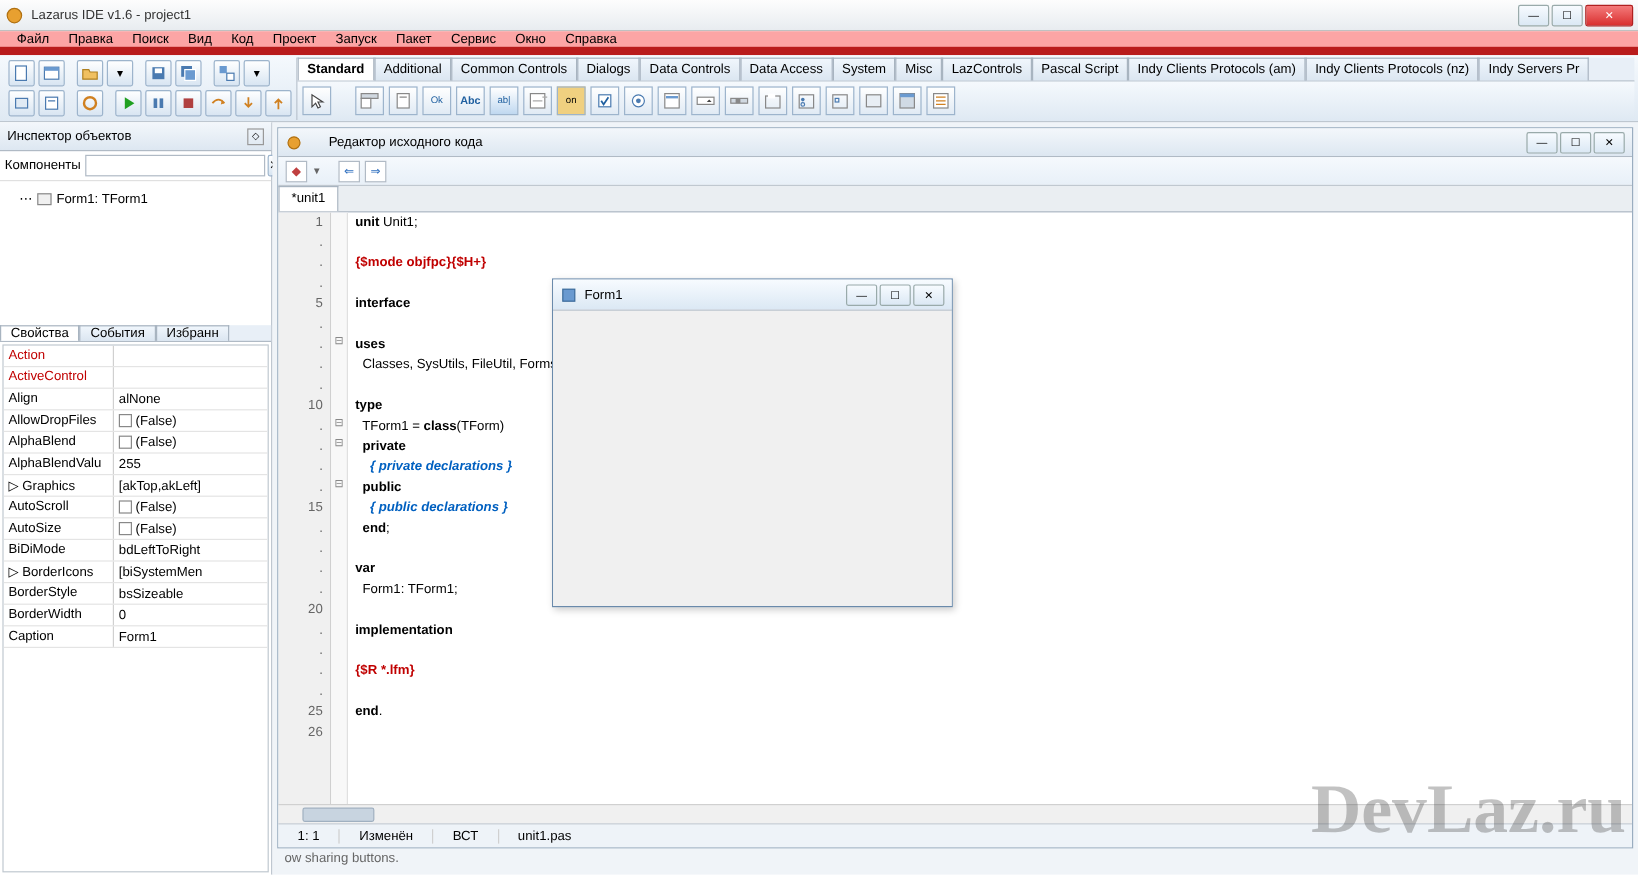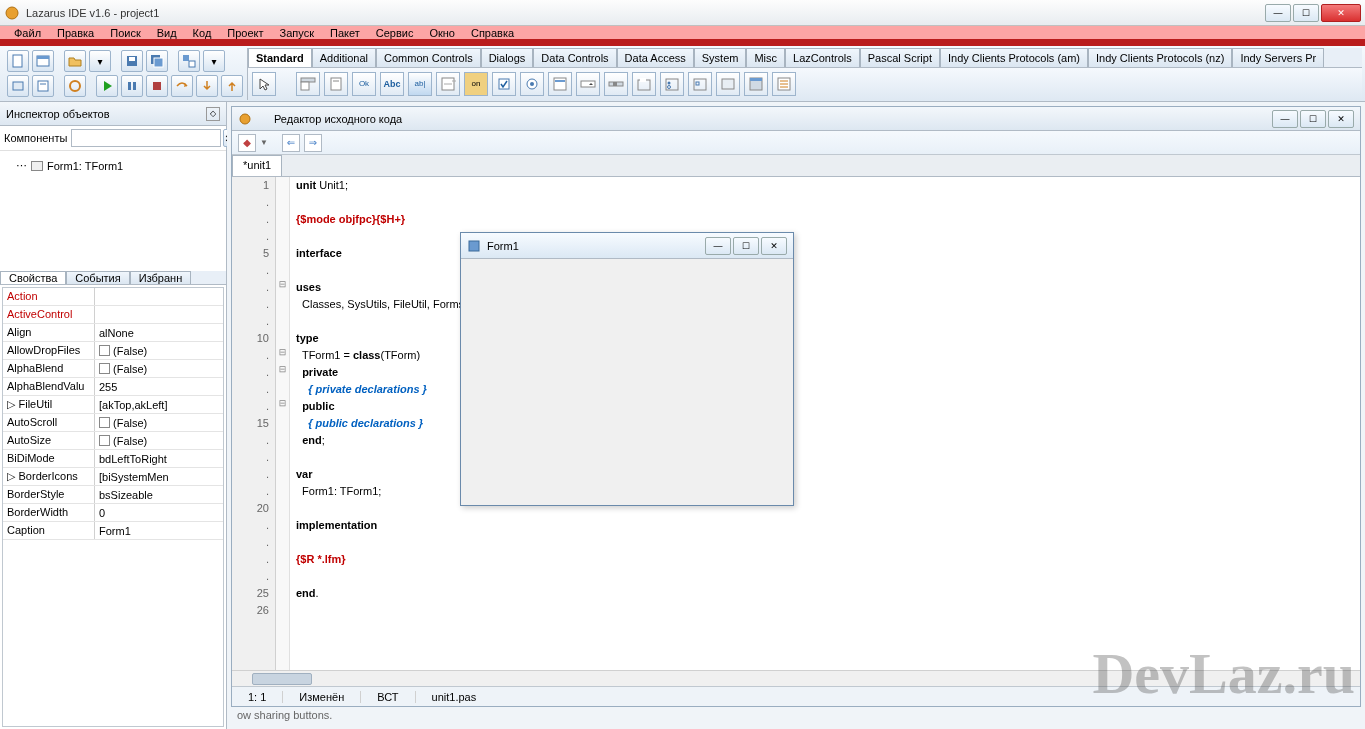--- a/index.html
+++ b/index.html
@@ -374,21 +374,21 @@
             <span>(False)</span>
           </div>
         </div>
         <div class="proprow">
           <div class="n">AlphaBlendValu</div>
           <div class="v">
             <span>255</span>
           </div>
         </div>
         <div class="proprow">
-          <div class="n">▷ FileUtil</div>
+          <div class="n">▷ Graphics</div>
           <div class="v">
             <span>[akTop,akLeft]</span>
           </div>
         </div>
         <div class="proprow">
           <div class="n">AutoScroll</div>
           <div class="v">
             <span class="chk"></span>
             <span>(False)</span>
           </div>

